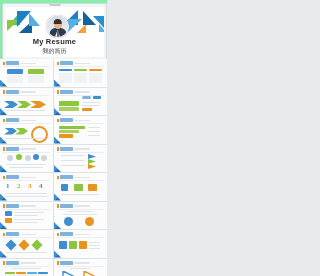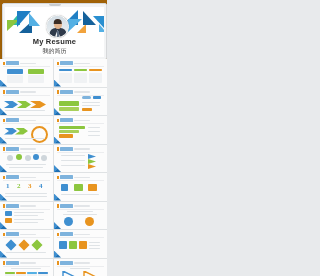--- a/index.html
+++ b/index.html
@@ -1,21 +1,21 @@
 <!DOCTYPE html>
 <html><head>
 <meta charset="utf-8">
 <style>
   html,body{margin:0;padding:0;}
   body{
     width:107px;height:276px;overflow:hidden;
     background:#e8eaec;
     font-family:"Liberation Sans","DejaVu Sans",sans-serif;
   }
-  .page{position:relative;width:107px;height:276px;background:#a16207;}
+  .page{position:relative;width:107px;height:276px;background:#86efac;}
 
   
   .hero-frame{
     position:absolute;left:2px;top:3px;width:103px;height:55px;
     background:#f3f4f5;border:1px solid #d6d8da;border-radius:2px;
     box-shadow:0 1px 2px rgba(0,0,0,.12);overflow:hidden;
   }
   .hero-notch{
     position:absolute;left:50%;top:0;transform:translateX(-50%);
     width:12px;height:2px;background:#c9cccf;border-radius:0 0 2px 2px;

